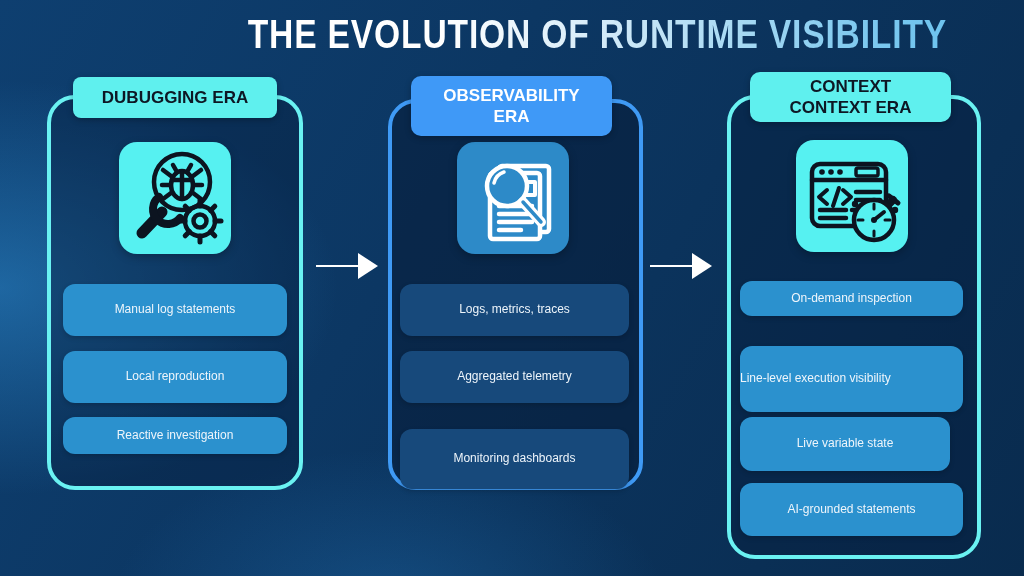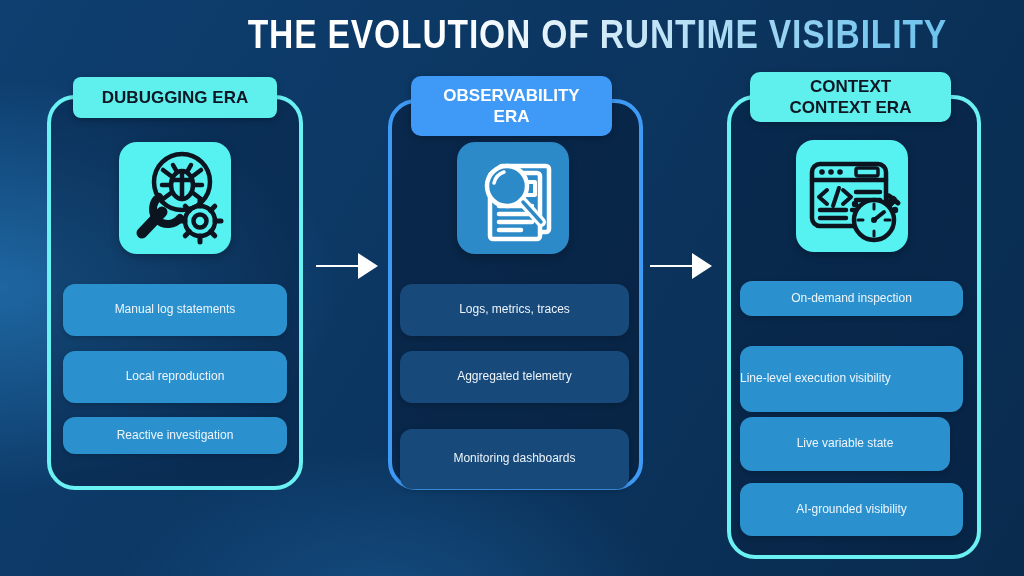--- a/index.html
+++ b/index.html
@@ -154,15 +154,15 @@
           <path d="M78 64 v5 M94 80 h-5 M78 96 v-5 M62 80 h5"></path>
         </g>
         <path d="M78 80 L88 72" stroke-width="4"></path>
         <circle cx="78" cy="80" r="3" fill="#0c1420" stroke="none"></circle>
       </g>
     </svg>
   </div>
   <div class="item mid" style="left:740px;top:281px;width:223px;height:35px;">On-demand inspection</div>
   <div class="item mid left" style="left:740px;top:346px;width:223px;height:66px;">Line-level execution visibility</div>
   <div class="item mid" style="left:740px;top:417px;width:210px;height:54px;">Live variable state</div>
-  <div class="item mid" style="left:740px;top:483px;width:223px;height:53px;">AI-grounded visibility</div>
+  <div class="item mid" style="left:740px;top:483px;width:223px;height:53px;">AI-grounded statements</div>
 
 </div>
 
 </body></html>

